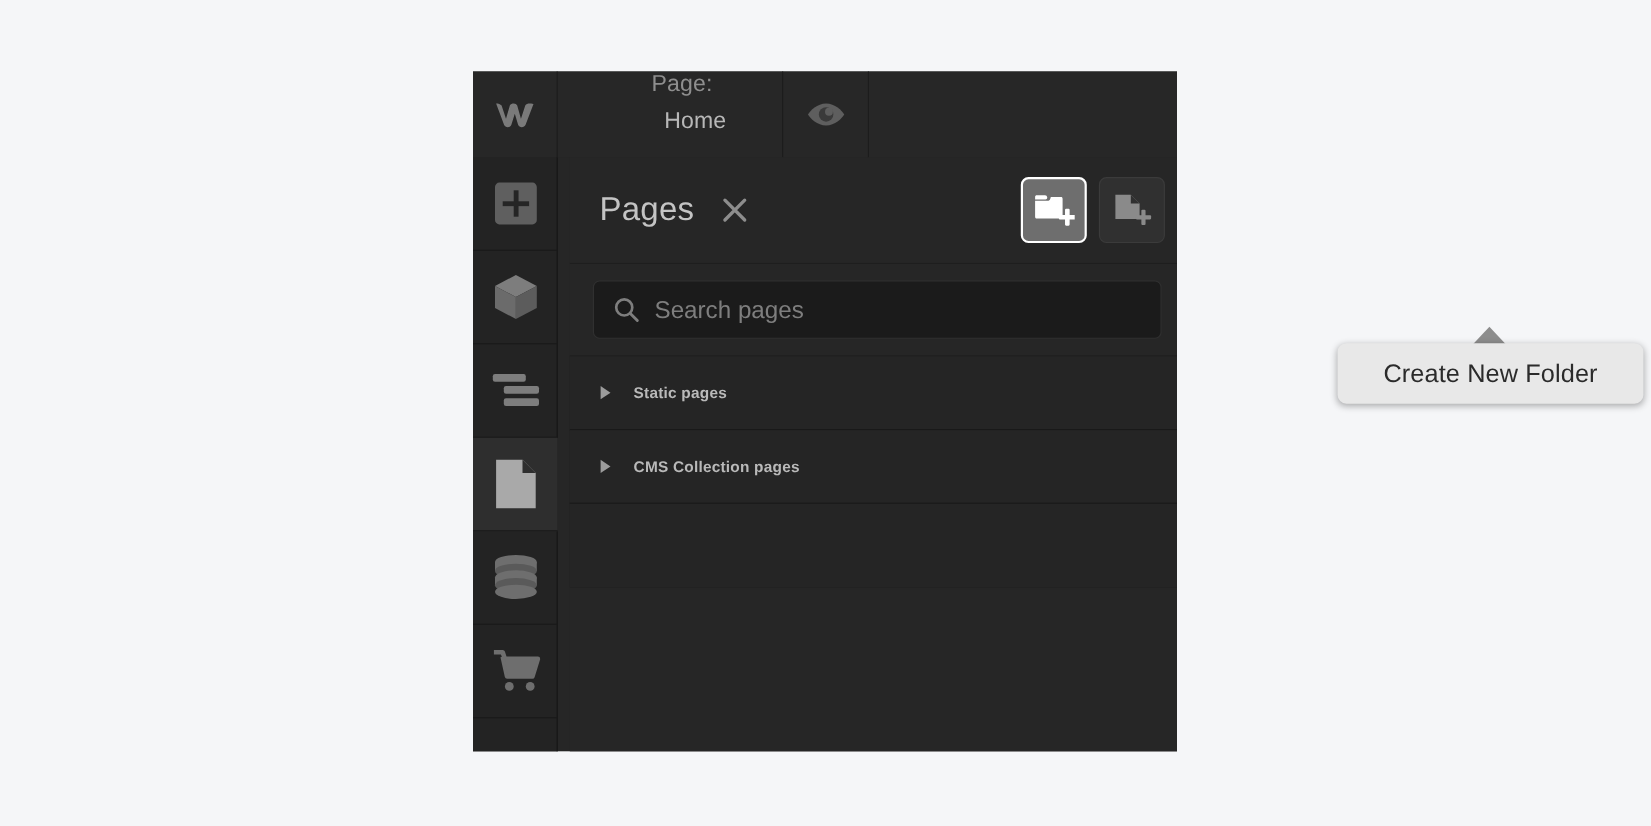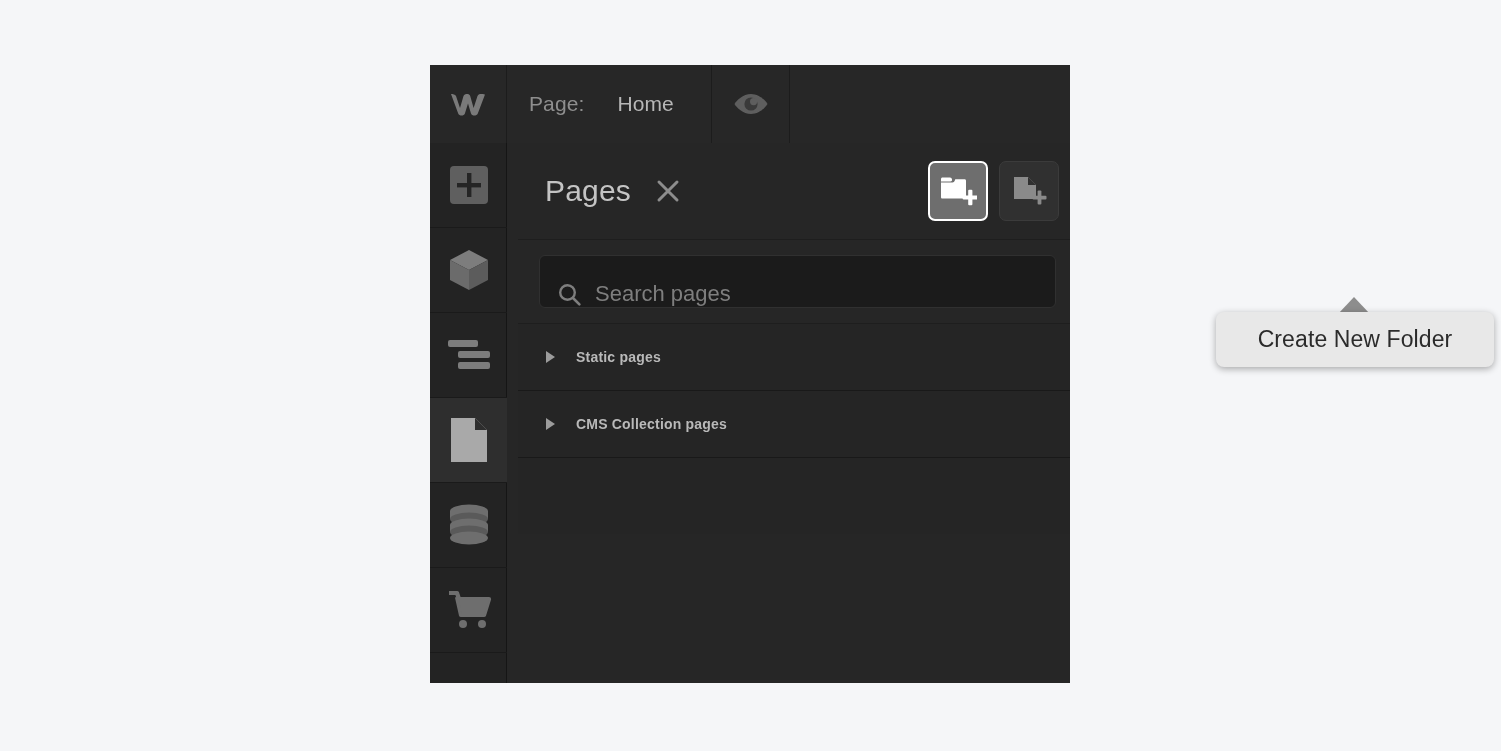--- a/index.html
+++ b/index.html
@@ -29,20 +29,21 @@
     height: 78px;
     background: #272727;
     display: flex;
     align-items: stretch;
   }
   .topbar-cell {
     display: flex;
     align-items: center;
     justify-content: center;
     border-right: 1px solid #1c1c1c;
+    flex-direction: column;
   }
   .logo-cell { width: 77px; }
   .page-cell {
     width: 205px;
     justify-content: flex-start;
     padding-left: 22px;
     gap: 9px;
   }
   .eye-cell  { width: 78px; }
   .spacer-cell { flex: 1; border-right: none; }
@@ -142,21 +143,21 @@
     padding: 0 14px 0 21px;
     border-bottom: 1px solid #1e1e1e;
   }
   .search-box {
     flex: 1;
     height: 53px;
     background: #1b1b1b;
     border: 1px solid #303030;
     border-radius: 6px;
     display: flex;
-    align-items: flex-end;
+    align-items: center;
     padding-left: 17px;
     gap: 13px;
   }
   .search-ph {
     color: #7e7e7e;
     font-size: 22px;
   }
 
   
   .sections { background: #1f1f1f; }

